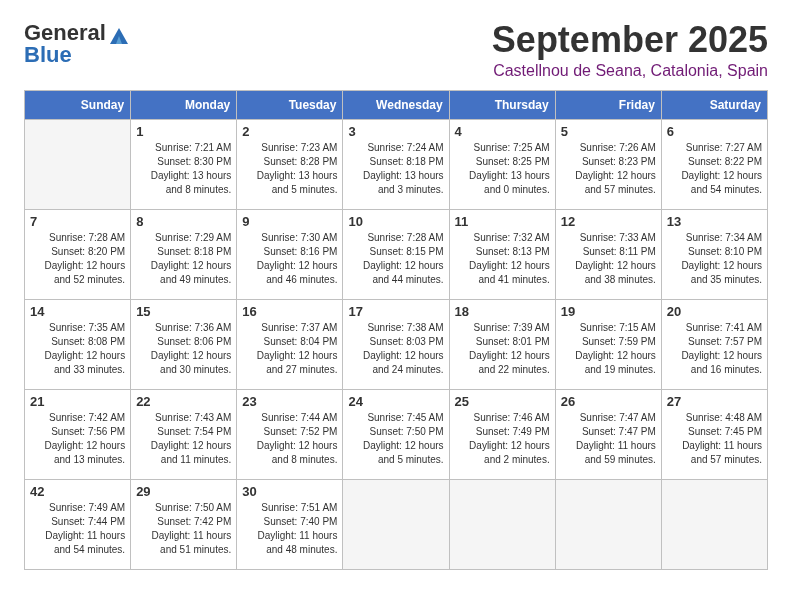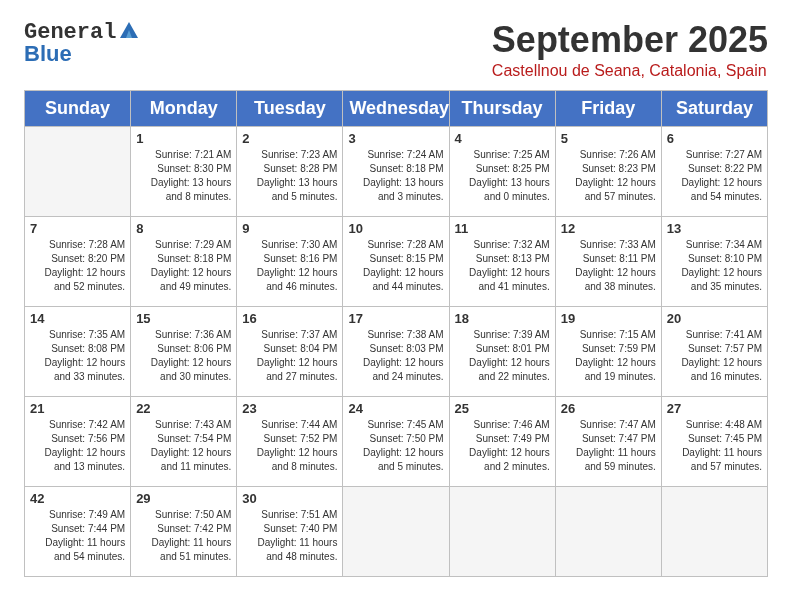--- a/index.html
+++ b/index.html
@@ -15,45 +15,45 @@
       align-items: flex-start;
       justify-content: space-between;
       margin-bottom: 10px;
     }
     .logo {
       display: flex;
       flex-direction: column;
       align-items: flex-start;
     }
     .title-block {
-      text-align: left;
+      text-align: right;
     }
     .month-title {
       font-size: 36px;
       font-weight: bold;
       color: #333;
       line-height: 1.1;
     }
     .location-title {
       font-size: 16px;
-      color: #b91c1c;
+      color: #701a75;
       margin-top: 2px;
     }
     table {
       width: 100%;
       border-collapse: collapse;
       table-layout: fixed;
     }
     thead tr th {
       background: #4472c4;
       color: #fff;
-      font-size: 18px;
+      font-size: 12px;
       font-weight: bold;
       padding: 7px 6px;
-      text-align: center;
+      text-align: right;
       border: 1px solid #c0c0c0;
     }
     tbody tr td {
       border: 1px solid #c0c0c0;
       vertical-align: top;
       padding: 4px 5px 5px 5px;
       font-size: 10.5px;
       color: #333;
       height: 90px;
     }
@@ -75,21 +75,21 @@
     }
     .daylight-label {
       font-weight: normal;
     }
   </style>
 </head>
 <body>
 
 <div class="header">
   <div class="logo">
-    <div style="display:flex;align-items:flex-start;font-family:Liberation Mono, monospace;">
+    <div style="display:flex;align-items:flex-end;">
       <span style="font-size:22px;font-weight:bold;color:#333;">General</span>
       <svg width="22" height="20" viewBox="0 0 22 20" style="margin:0 0 0 2px;vertical-align:middle;">
         <polygon points="2,18 11,2 20,18" fill="#2c6db5"></polygon>
         <polygon points="8,18 14,18 11,10" fill="#5a9fd4"></polygon>
       </svg>
     </div>
     <span style="font-size:22px;font-weight:bold;color:#2c6db5;margin-top:-4px;">Blue</span>
   </div>
   <div class="title-block">
     <div class="month-title">September 2025</div>

